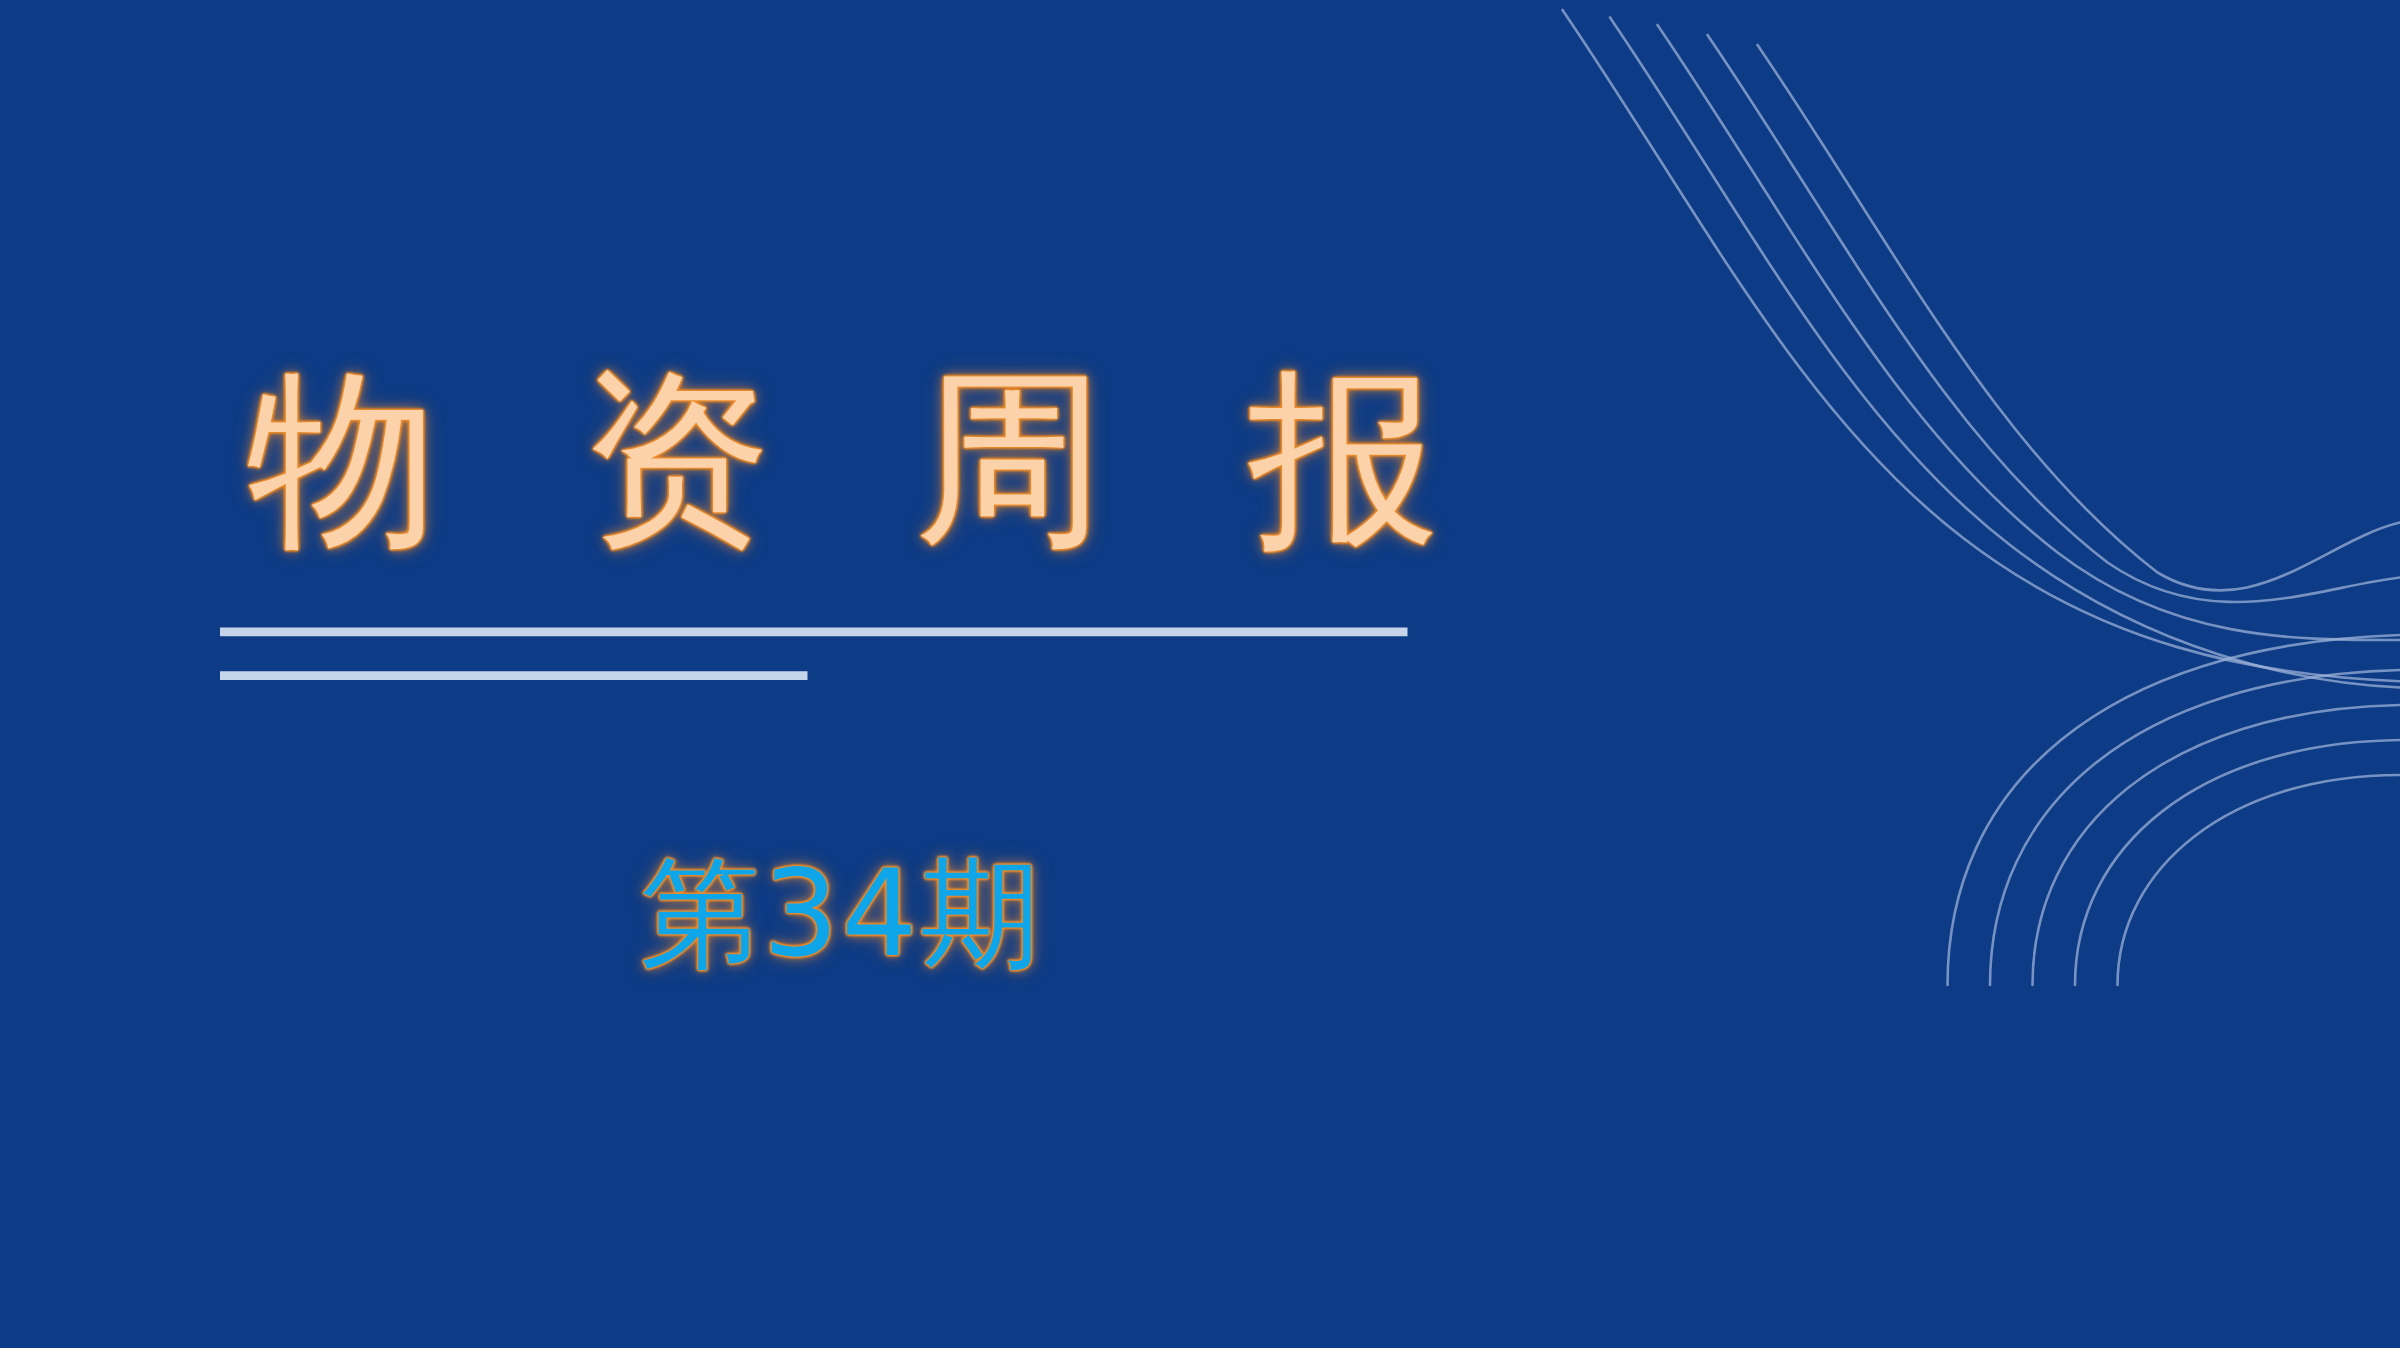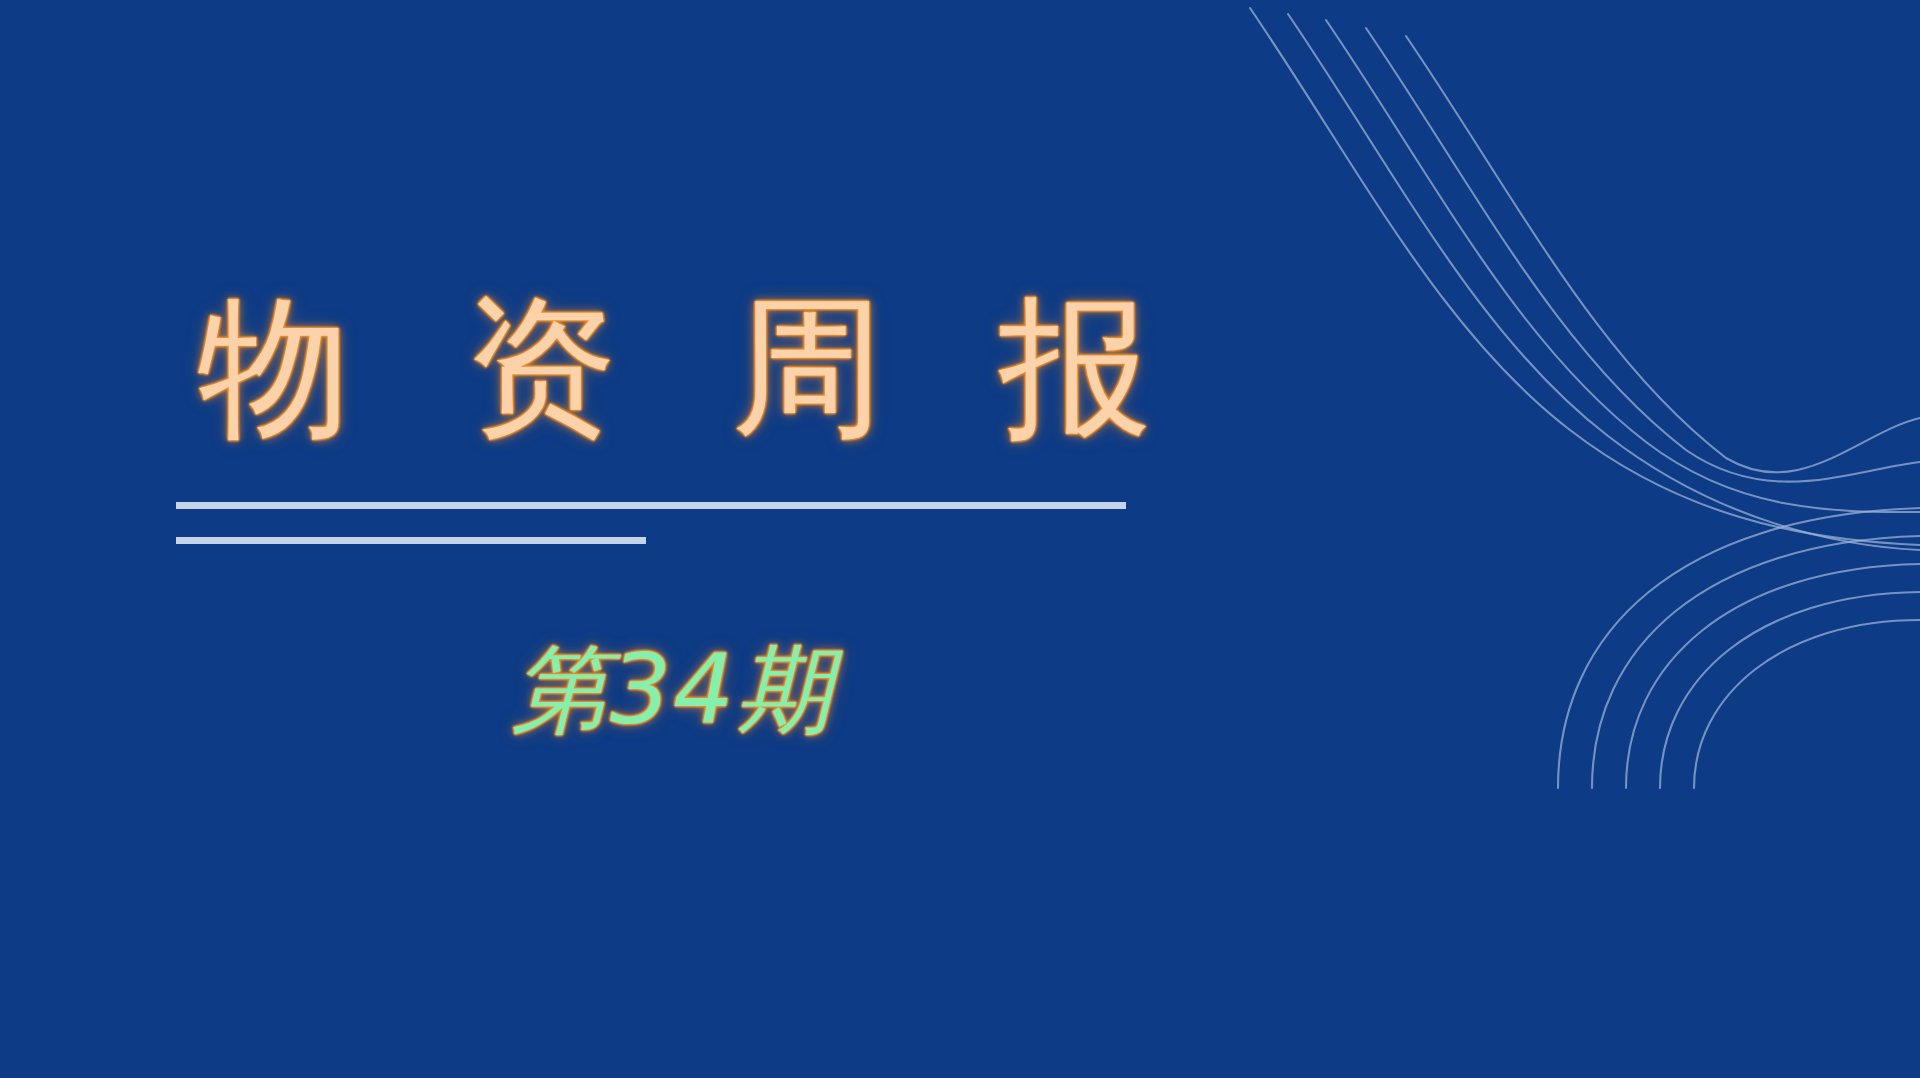--- a/index.html
+++ b/index.html
@@ -92,37 +92,36 @@
   }
   .rule-short {
     left: 176px;
     top: 537px;
     width: 470px;
   }
 
   .subtitle {
     position: absolute;
     left: 512px;
-    top: 635px;
+    top: 676px;
     font-size: 96px;
     line-height: 1.15;
     letter-spacing: 2px;
     font-weight: 500;
-    color: #86efac;
+    color: #0ea5e9;
     white-space: nowrap;
     text-shadow:
        0 0 1px #f08f2c,
        0 0 3px #f08f2c,
        1px 0 2px #ef8c26,
       -1px 0 2px #ef8c26,
        0 1px 2px #ef8c26,
        0 -1px 2px #ef8c26,
        0 0 9px rgba(240,140,45,0.85),
        0 0 18px rgba(240,140,45,0.35);
-    font-style: italic;
   }
 </style>
 </head>
 <body>
 
 <div class="slide">
 
   <div class="deco deco-topright">
     <svg viewBox="0 0 680 620" preserveAspectRatio="none" aria-hidden="true">
       <path d="M 10 8 C 120 170, 200 330, 330 430 C 440 515, 560 540, 680 545"></path>

